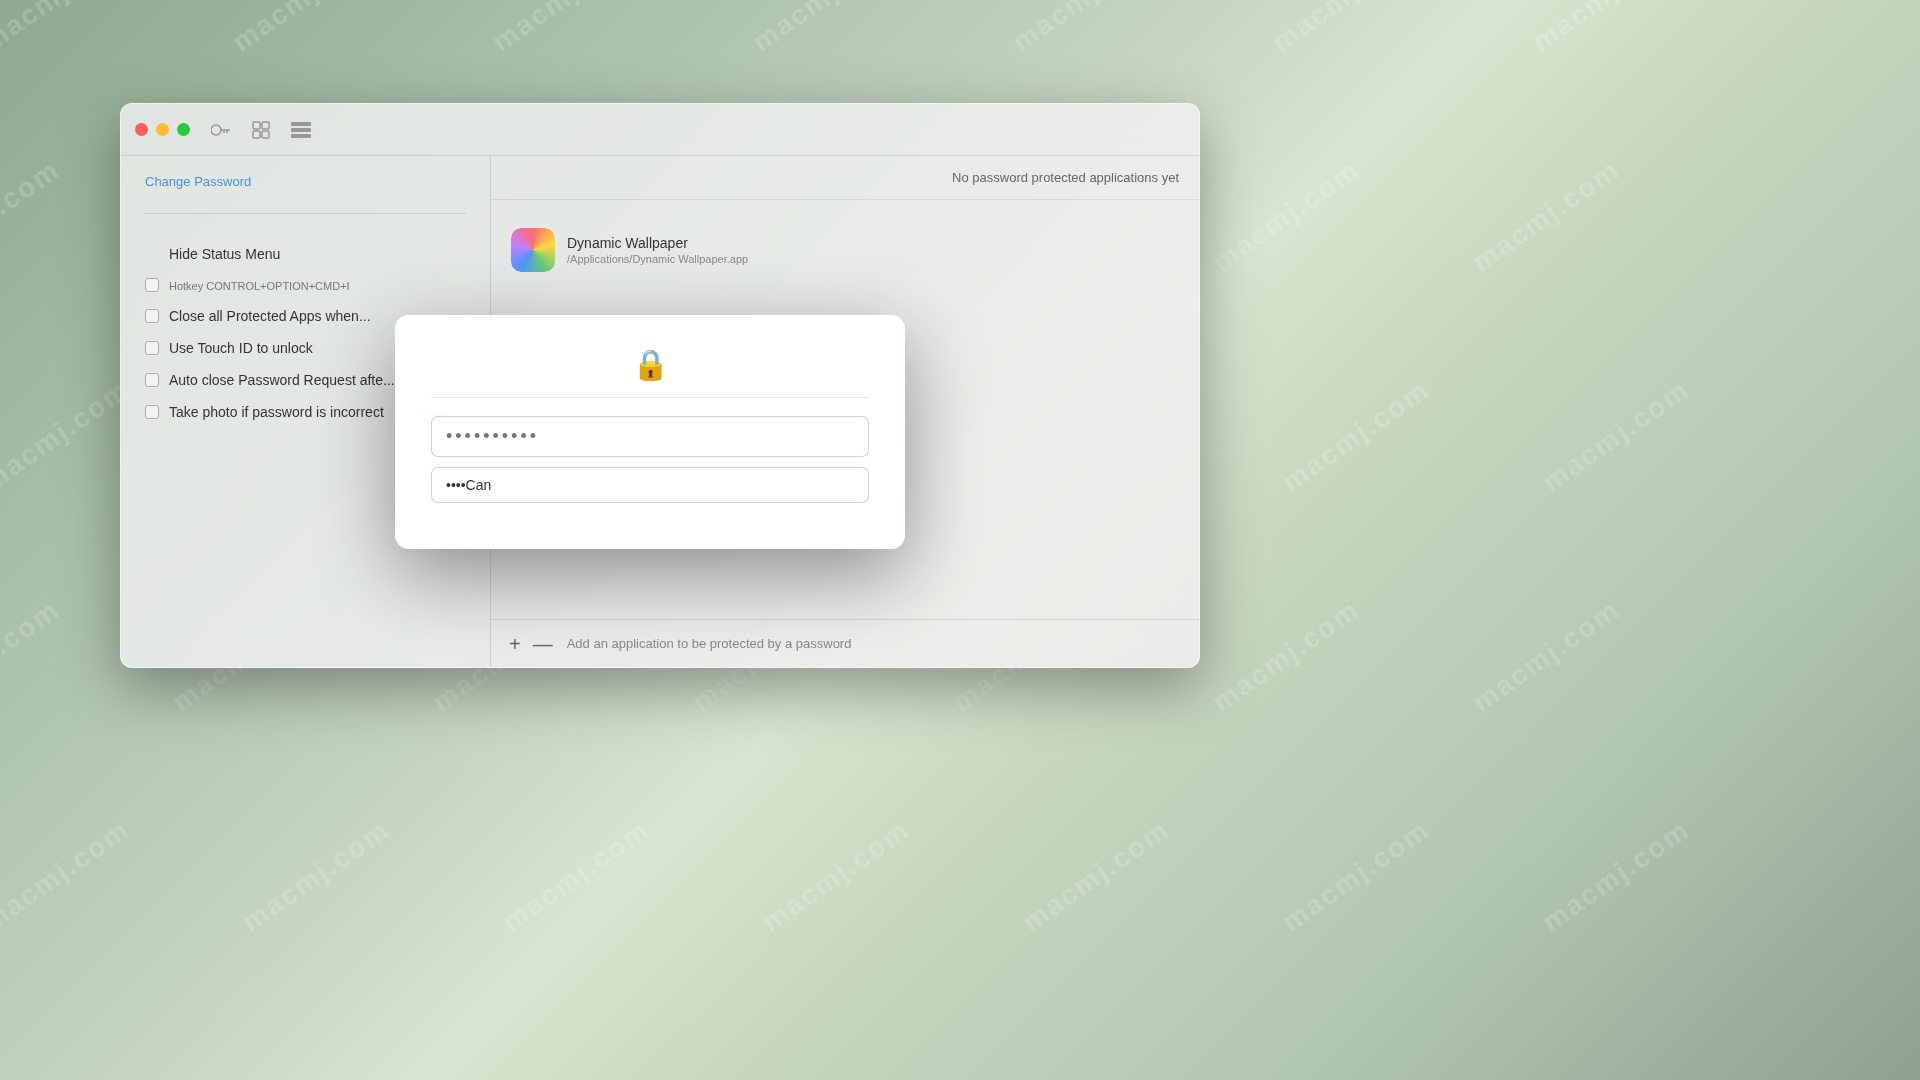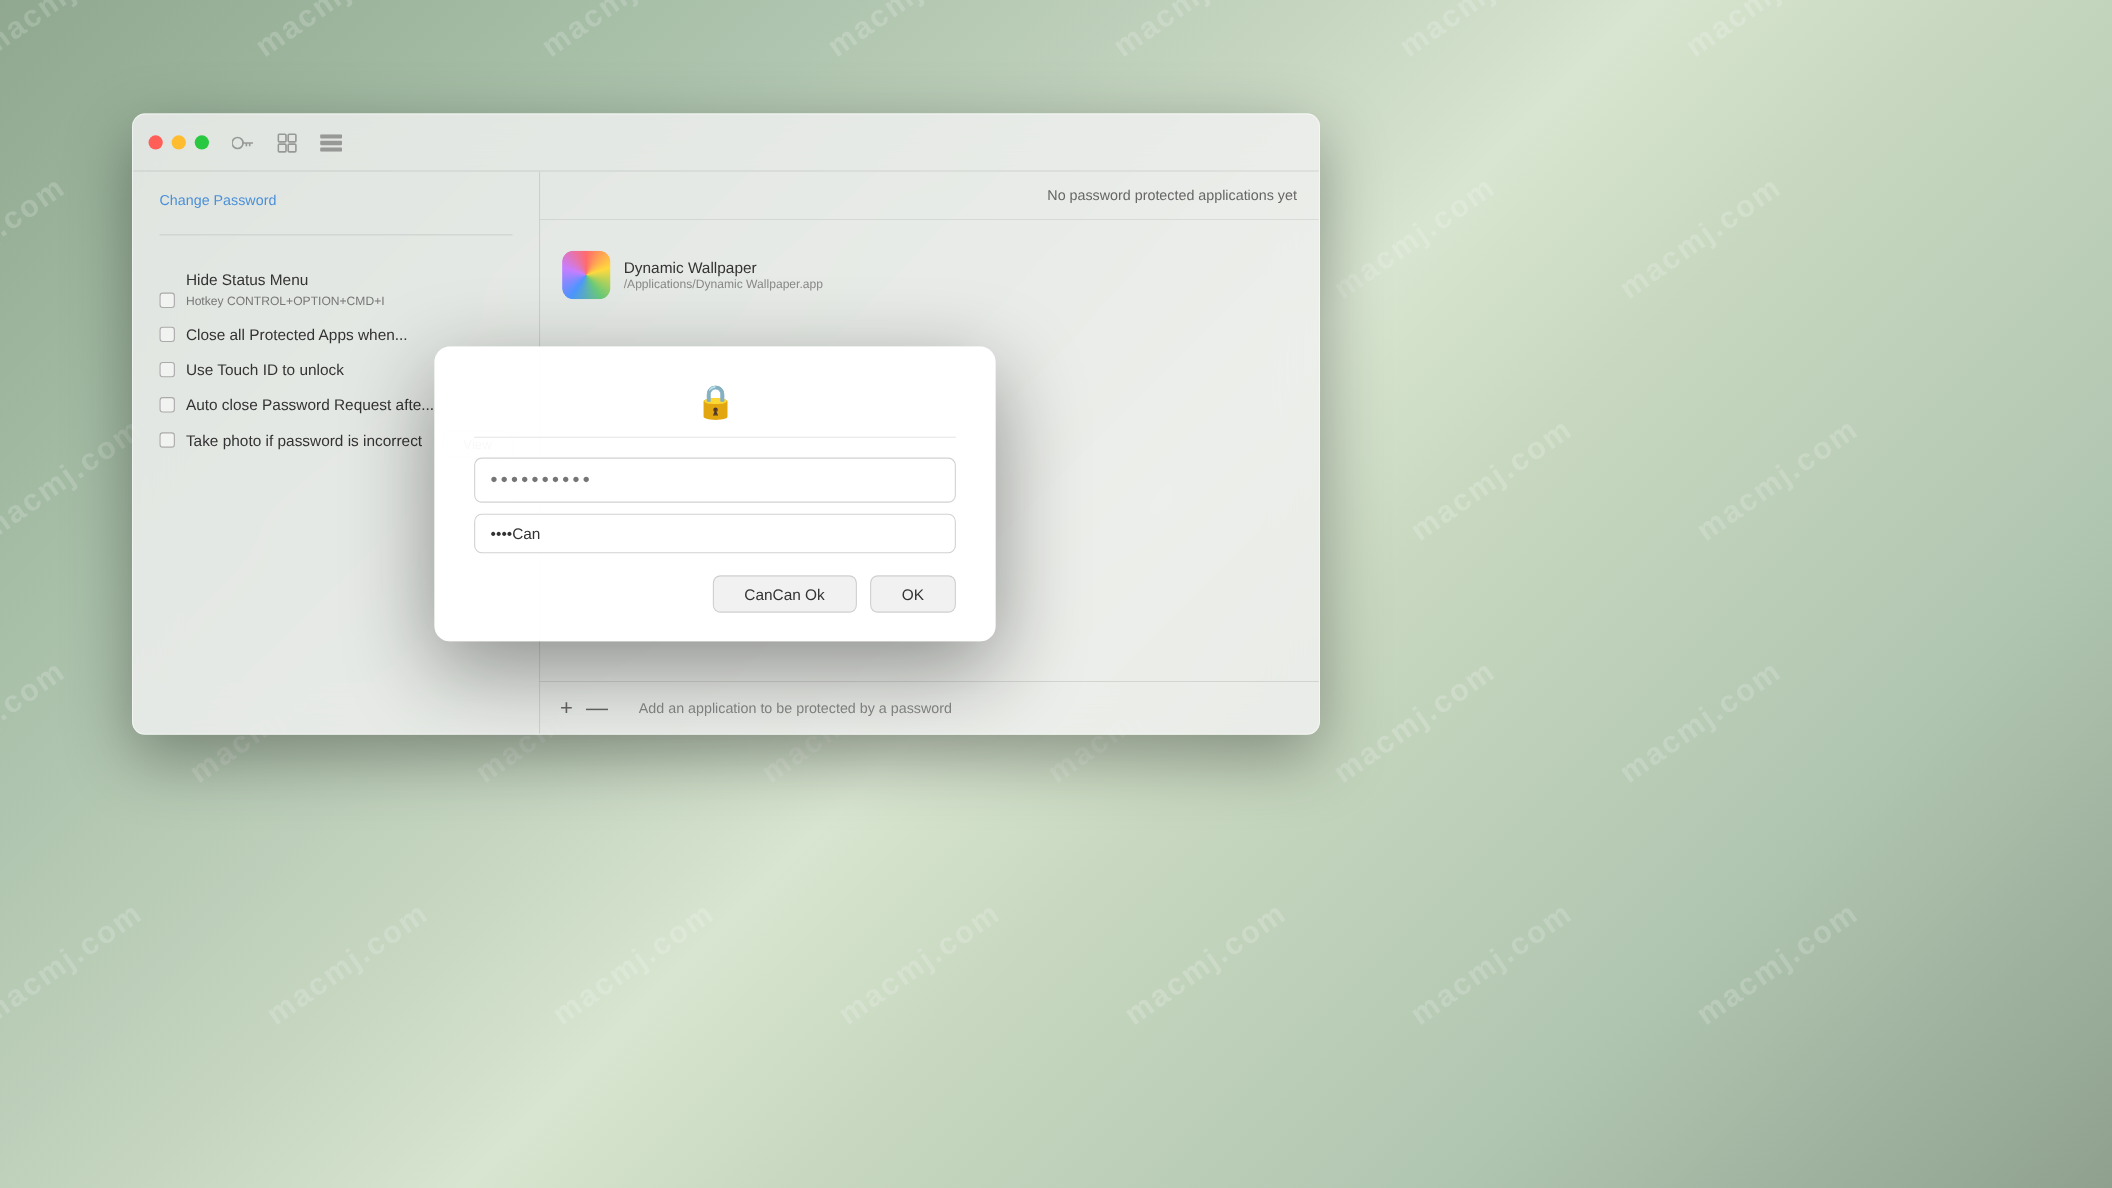--- a/index.html
+++ b/index.html
@@ -170,21 +170,21 @@
     }
 
     .setting-label {
       font-size: 14px;
       color: #333;
     }
 
     .setting-sublabel {
       font-size: 11px;
       color: #777;
-      margin-top: 6px;
+      margin-top: 18px;
     }
 
     .setting-group {
       display: flex;
       flex-direction: column;
     }
 
     .view-button {
       padding: 4px 18px;
       background: rgba(255,255,255,0.8);
@@ -266,21 +266,21 @@
     .bottom-icon {
       font-size: 20px;
       color: #666;
       cursor: default;
       line-height: 1;
     }
 
     .bottom-help-text {
       font-size: 13px;
       color: #888;
-      margin-left: 16px;
+      margin-left: 2px;
     }
 
     
     .dialog-overlay {
       position: absolute;
       inset: 0;
       z-index: 20;
       display: flex;
       align-items: center;
       justify-content: center;
@@ -567,19 +567,15 @@
       <span class="dialog-lock-icon">🔒</span>
     </div>
 
     <div class="dialog-divider"></div>
 
     <div class="dialog-fields">
       <input type="password" class="dialog-input dialog-input-password" placeholder="••••••••••" value="" style="">
       <input type="text" class="dialog-input" value="••••Can" style="">
     </div>
 
-    <div class="dialog-buttons">
-      <button class="dialog-btn dialog-btn-cancel">CanCan Ok</button>
-      <button class="dialog-btn dialog-btn-ok">OK</button>
-    </div>
 
   </div>
 </div>
 
 </body></html>

